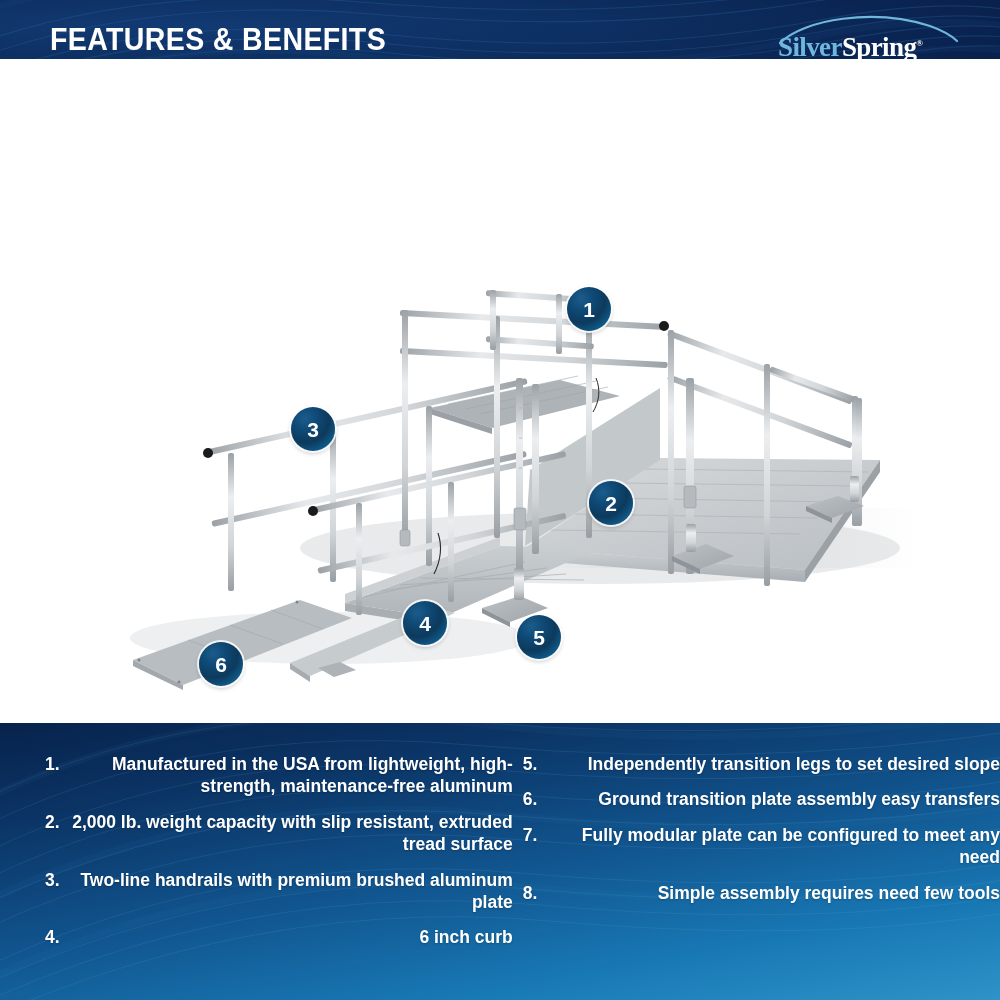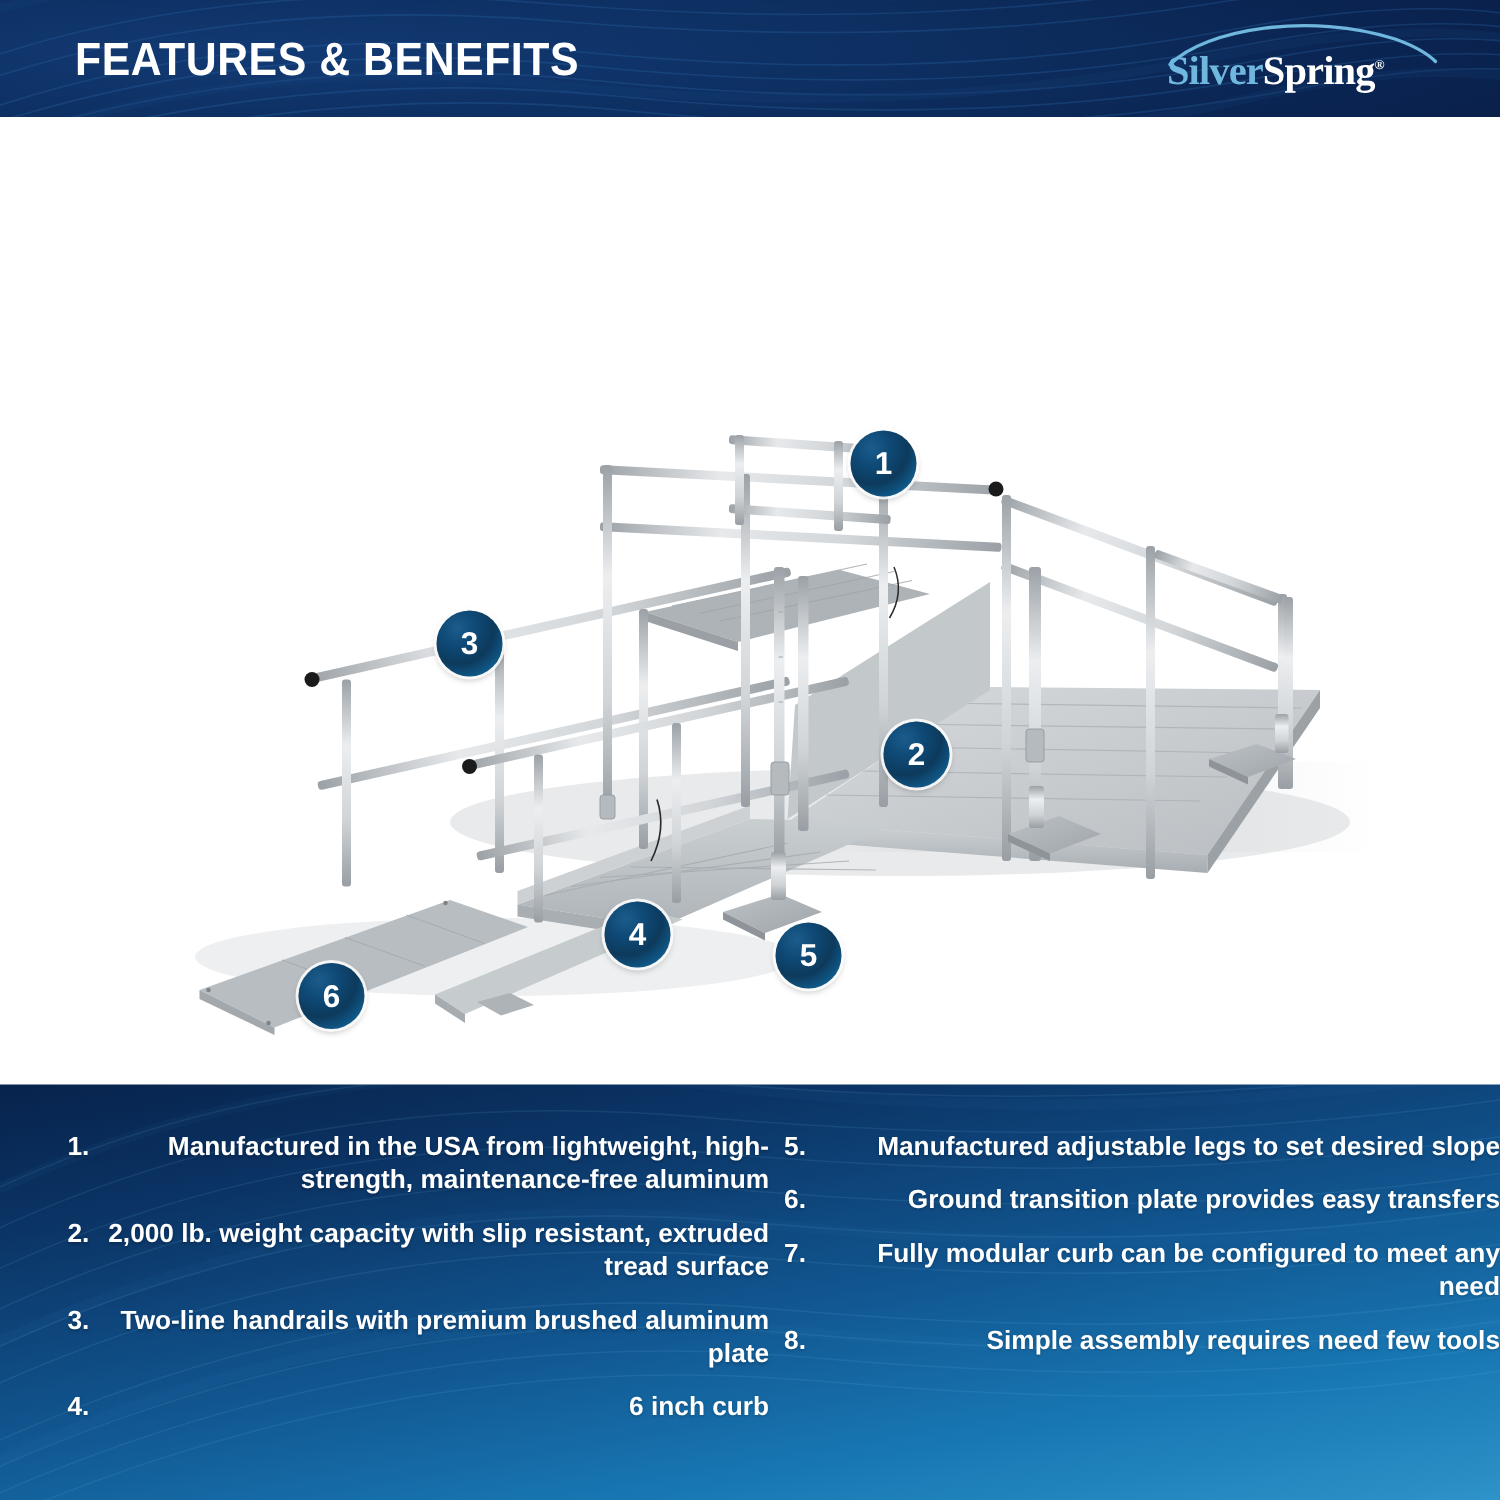--- a/index.html
+++ b/index.html
@@ -6,21 +6,21 @@
   body{
     width:1000px;height:1000px;
     background:#ffffff;
     font-family:"Liberation Sans", sans-serif;
     overflow:hidden;
   }
   .page{position:relative;width:1000px;height:1000px;background:#fff;overflow:hidden;}
 
   
   .header{
-    position:absolute;left:0;top:0;width:1000px;height:78px;
+    position:absolute;left:0;top:0;width:1000px;height:59px;
     background:
       radial-gradient(120% 180% at 18% 45%, #123a73 0%, #0d2f61 35%, #0a2350 65%, #071a3d 100%);
     overflow:hidden;
   }
   .header .waves{position:absolute;inset:0;opacity:.5;}
   .header-title{
     position:absolute;left:50px;top:22px;
     color:#ffffff;
     font-size:31px;
     font-weight:bold;
@@ -366,31 +366,31 @@
         <div class="item">
           <span class="num">4.</span>
           <span class="txt">6 inch curb</span>
         </div>
 
       </div>
       <div class="col col-right">
 
         <div class="item">
           <span class="num">5.</span>
-          <span class="txt">Manufactured adjustable legs to set desired slope</span>
+          <span class="txt">Independently transition legs to set desired slope</span>
         </div>
 
         <div class="item">
           <span class="num">6.</span>
-          <span class="txt">Ground transition plate provides easy transfers</span>
+          <span class="txt">Ground transition plate assembly easy transfers</span>
         </div>
 
         <div class="item">
           <span class="num">7.</span>
-          <span class="txt">Fully modular curb can be configured to meet any need</span>
+          <span class="txt">Fully modular plate can be configured to meet any need</span>
         </div>
 
         <div class="item">
           <span class="num">8.</span>
           <span class="txt">Simple assembly requires need few tools</span>
         </div>
 
       </div>
     </div>
   </div>

